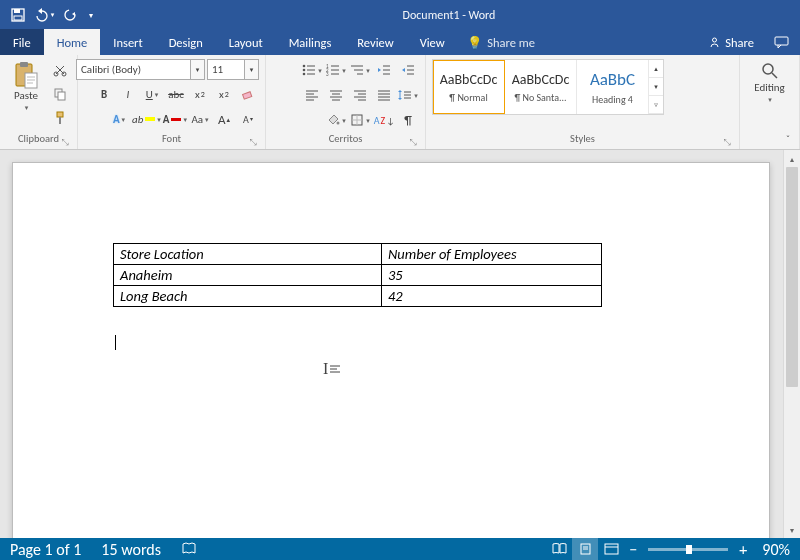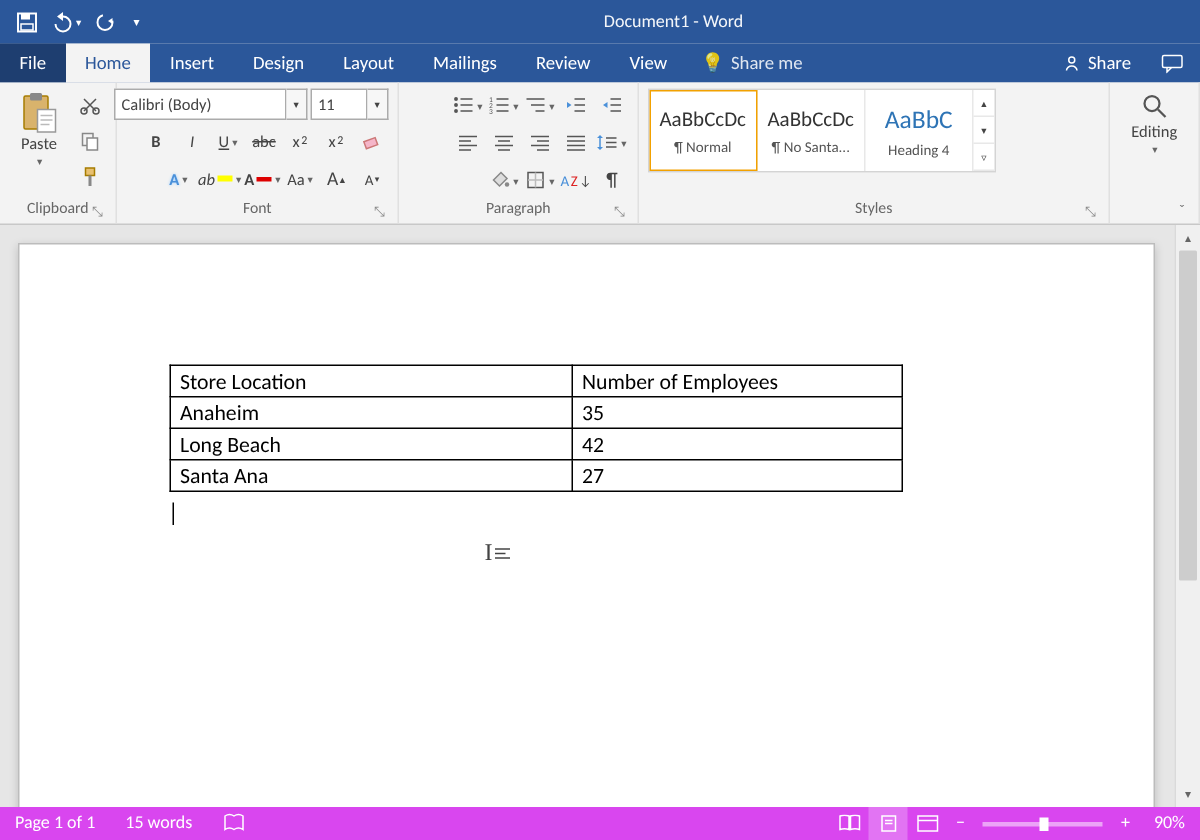--- a/index.html
+++ b/index.html
@@ -42,26 +42,26 @@
   .style-scroll { width: 14px; display:flex; flex-direction:column; }
   .style-scroll div { flex:1; display:flex; align-items:center; justify-content:center; border-bottom:1px solid #e8e8e8; font-size:7px; cursor:pointer;}
   .collapse-ribbon { position:absolute; right:4px; bottom:2px; font-size:10px; cursor:pointer; color:#666; width:16px; height:16px; display:flex; align-items:center; justify-content:center;}
   .doc-area { position: absolute; top: 150px; left:0; right:0; bottom:22px; background:#e6e6e6; overflow:hidden; }
   .page { position:absolute; left:12px; top:12px; width:758px; height:600px; background:#fff; border:1px solid #bcbcbc; box-shadow: 0 2px 6px rgba(0,0,0,0.18); }
   .vscroll { position:absolute; right:0; top:0; bottom:0; width:17px; background:#f0f0f0; border-left:1px solid #dadada; }
   .vscroll .up, .vscroll .down { height:17px; display:flex; align-items:center; justify-content:center; font-size:8px; color:#666; cursor:pointer; }
   .vscroll .down { position:absolute; bottom:0; left:0; right:0; }
   .vscroll .thumb { position:absolute; top:17px; left:2px; right:2px; height:220px; background:#cdcdcd; border-radius:1px; cursor:pointer;}
   .tbl { position:absolute; left:100px; top:80px; border-collapse: collapse; font-family: Calibri, sans-serif; font-size: 14.5px; color:#000; }
-  .tbl td { border: 1px solid #000; padding: 1px 6px; height: 18px; }
+  .tbl td { border: 1px solid #000; padding: 1px 6px; height: 18px; font-style: italic; }
   .tbl .c1 { width: 268px; }
   .tbl .c2 { width: 220px; }
   .cursor { position:absolute; left:102px; top:172px; width:1px; height:15px; background:#000; }
   .text-cursor { position:absolute; left:310px; top:197px; font-size:16px; color:#444; pointer-events:none; display:flex; align-items:center; gap:2px;}
-  .statusbar { position:absolute; left:0; right:0; bottom:0; height:22px; background:#d946ef; color:#fff; font-size:12px; display:flex; align-items:center; }
+  .statusbar { position:absolute; left:0; right:0; bottom:0; height:22px; background:#0369a1; color:#fff; font-size:16px; display:flex; align-items:center; }
   .statusbar .sitem { padding: 0 10px; cursor:pointer; }
   .statusbar .sspacer { flex:1; }
   .statusbar .viewbtn { width:26px; height:22px; display:flex; align-items:center; justify-content:center; cursor:pointer; }
   .statusbar .viewbtn.active { background: rgba(255,255,255,0.25); }
   .zoom-slider { width:80px; height:3px; background: rgba(255,255,255,0.5); position:relative; margin:0 6px; cursor:pointer; }
   .zoom-slider .zthumb { position:absolute; left:38px; top:-3px; width:6px; height:9px; background:#fff; }
   svg { display:block; }
   .caret { font-size:7px; color:#666; margin-left:1px; }
   .underline { text-decoration: underline; }
 </style>
@@ -337,21 +337,21 @@
         <div class="rbtn2">
             <span style="color:#4a90d9;font-size:10px">A</span>
             <span style="color:#d22;font-size:10px">Z</span>
             <span style="font-size:9px">↓</span>
           </div>
         <div class="rbtn2">
             <span style="font-size:13px">¶</span>
           </div>
       </div>
     </div>
-    <div class="group-label"><span>Paragraph</span><span class="launcher">⤡</span></div>
+    <div class="group-label"><span>Cerritos</span><span class="launcher">⤡</span></div>
   </div>
 
   <div class="group" style="flex:1">
     <div class="group-body">
       <div class="style-gal">
         <div class="style-item sel">
             <div class="preview">AaBbCcDc</div>
             <div class="sl">¶ Normal</div>
           </div>
         <div class="style-item">
@@ -397,24 +397,20 @@
         <td class="c2">Number of Employees</td>
       </tr>
       <tr>
             <td class="c1">Anaheim</td>
             <td class="c2">35</td>
           </tr>
       <tr>
             <td class="c1">Long Beach</td>
             <td class="c2">42</td>
           </tr>
-      <tr>
-            <td class="c1">Santa Ana</td>
-            <td class="c2">27</td>
-          </tr>
     </tbody>
       </table>
     <div class="cursor"></div>
     <div class="text-cursor">
         <span style="font-family:serif">I</span>
         <svg width="12" height="10">
           <line x1="0" y1="2" x2="10" y2="2" stroke="#444"></line>
           <line x1="0" y1="5" x2="7" y2="5" stroke="#444"></line>
           <line x1="0" y1="8" x2="10" y2="8" stroke="#444"></line>
         </svg>

